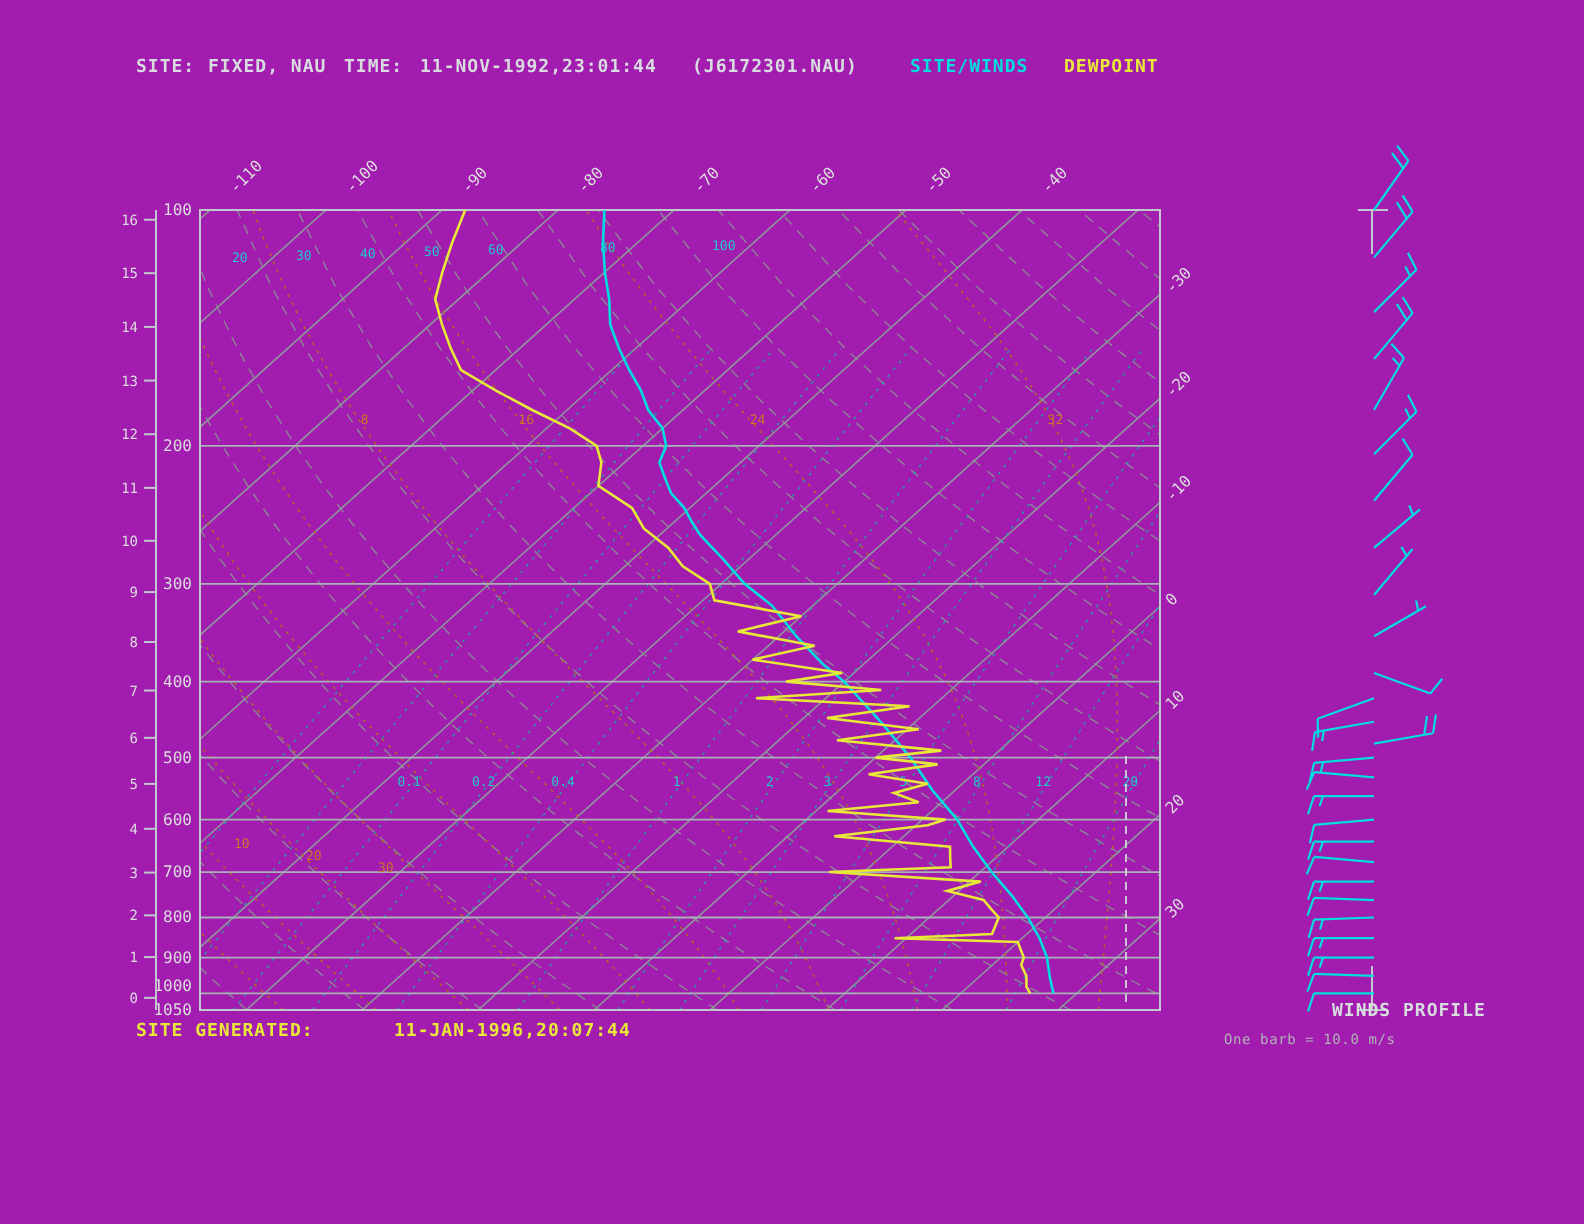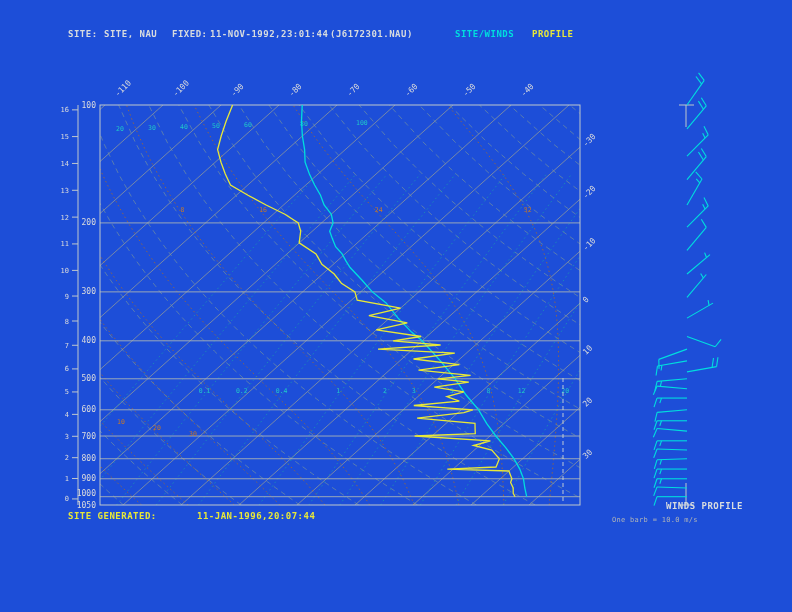--- a/index.html
+++ b/index.html
@@ -1,40 +1,40 @@
 <!DOCTYPE html>
 <html><head>
 <meta charset="utf-8">
 <style>
   html,body{margin:0;padding:0;background:#000;}
-  .screen{position:relative;width:792px;height:612px;background:#1d4ed8;overflow:hidden;
+  .screen{position:relative;width:792px;height:612px;background:#a21caf;overflow:hidden;
           font-family:"DejaVu Sans Mono",monospace;}
   .screen svg{position:absolute;left:0;top:0;}
   .hdr span{position:absolute;top:29px;font:bold 9px "DejaVu Sans Mono",monospace;
             letter-spacing:.5px;color:#d8dcde;white-space:pre;}
   .ft span{position:absolute;top:511px;font:bold 9px "DejaVu Sans Mono",monospace;
            letter-spacing:.5px;color:#e8e838;white-space:pre;}
   .wp-title{position:absolute;left:646px;top:501px;font:bold 9px "DejaVu Sans Mono",monospace;
             color:#d8dcde;letter-spacing:.5px;padding-left:20px;}
   .wp-sub{position:absolute;left:612px;top:516px;font:7px "DejaVu Sans Mono",monospace;
           color:#b0b4b6;letter-spacing:.3px;}
 </style>
 </head>
 <body>
 
 <div class="screen">
 
   <div class="hdr">
     <span style="left:68px">SITE:</span>
-    <span style="left:104px">SITE, NAU</span>
-    <span style="left:172px">FIXED:</span>
+    <span style="left:104px">FIXED, NAU</span>
+    <span style="left:172px">TIME:</span>
     <span style="left:210px">11-NOV-1992,23:01:44</span>
-    <span style="left:330px">(J6172301.NAU)</span>
+    <span style="left:346px">(J6172301.NAU)</span>
     <span style="left:455px;color:#00dede">SITE/WINDS</span>
-    <span style="left:532px;color:#e8e838">PROFILE</span>
+    <span style="left:532px;color:#e8e838">DEWPOINT</span>
   </div>
 
   <svg id="chart" width="792" height="612">
       <defs>
         <clipPath id="pc">
           <rect x="100" y="105" width="480" height="400"></rect>
         </clipPath>
       </defs>
       <g clip-path="url(#pc)">
         <line x1="-11" y1="105" x2="-456.9308807134894" y2="505" stroke="#8d979c" stroke-width="0.8"></line>

